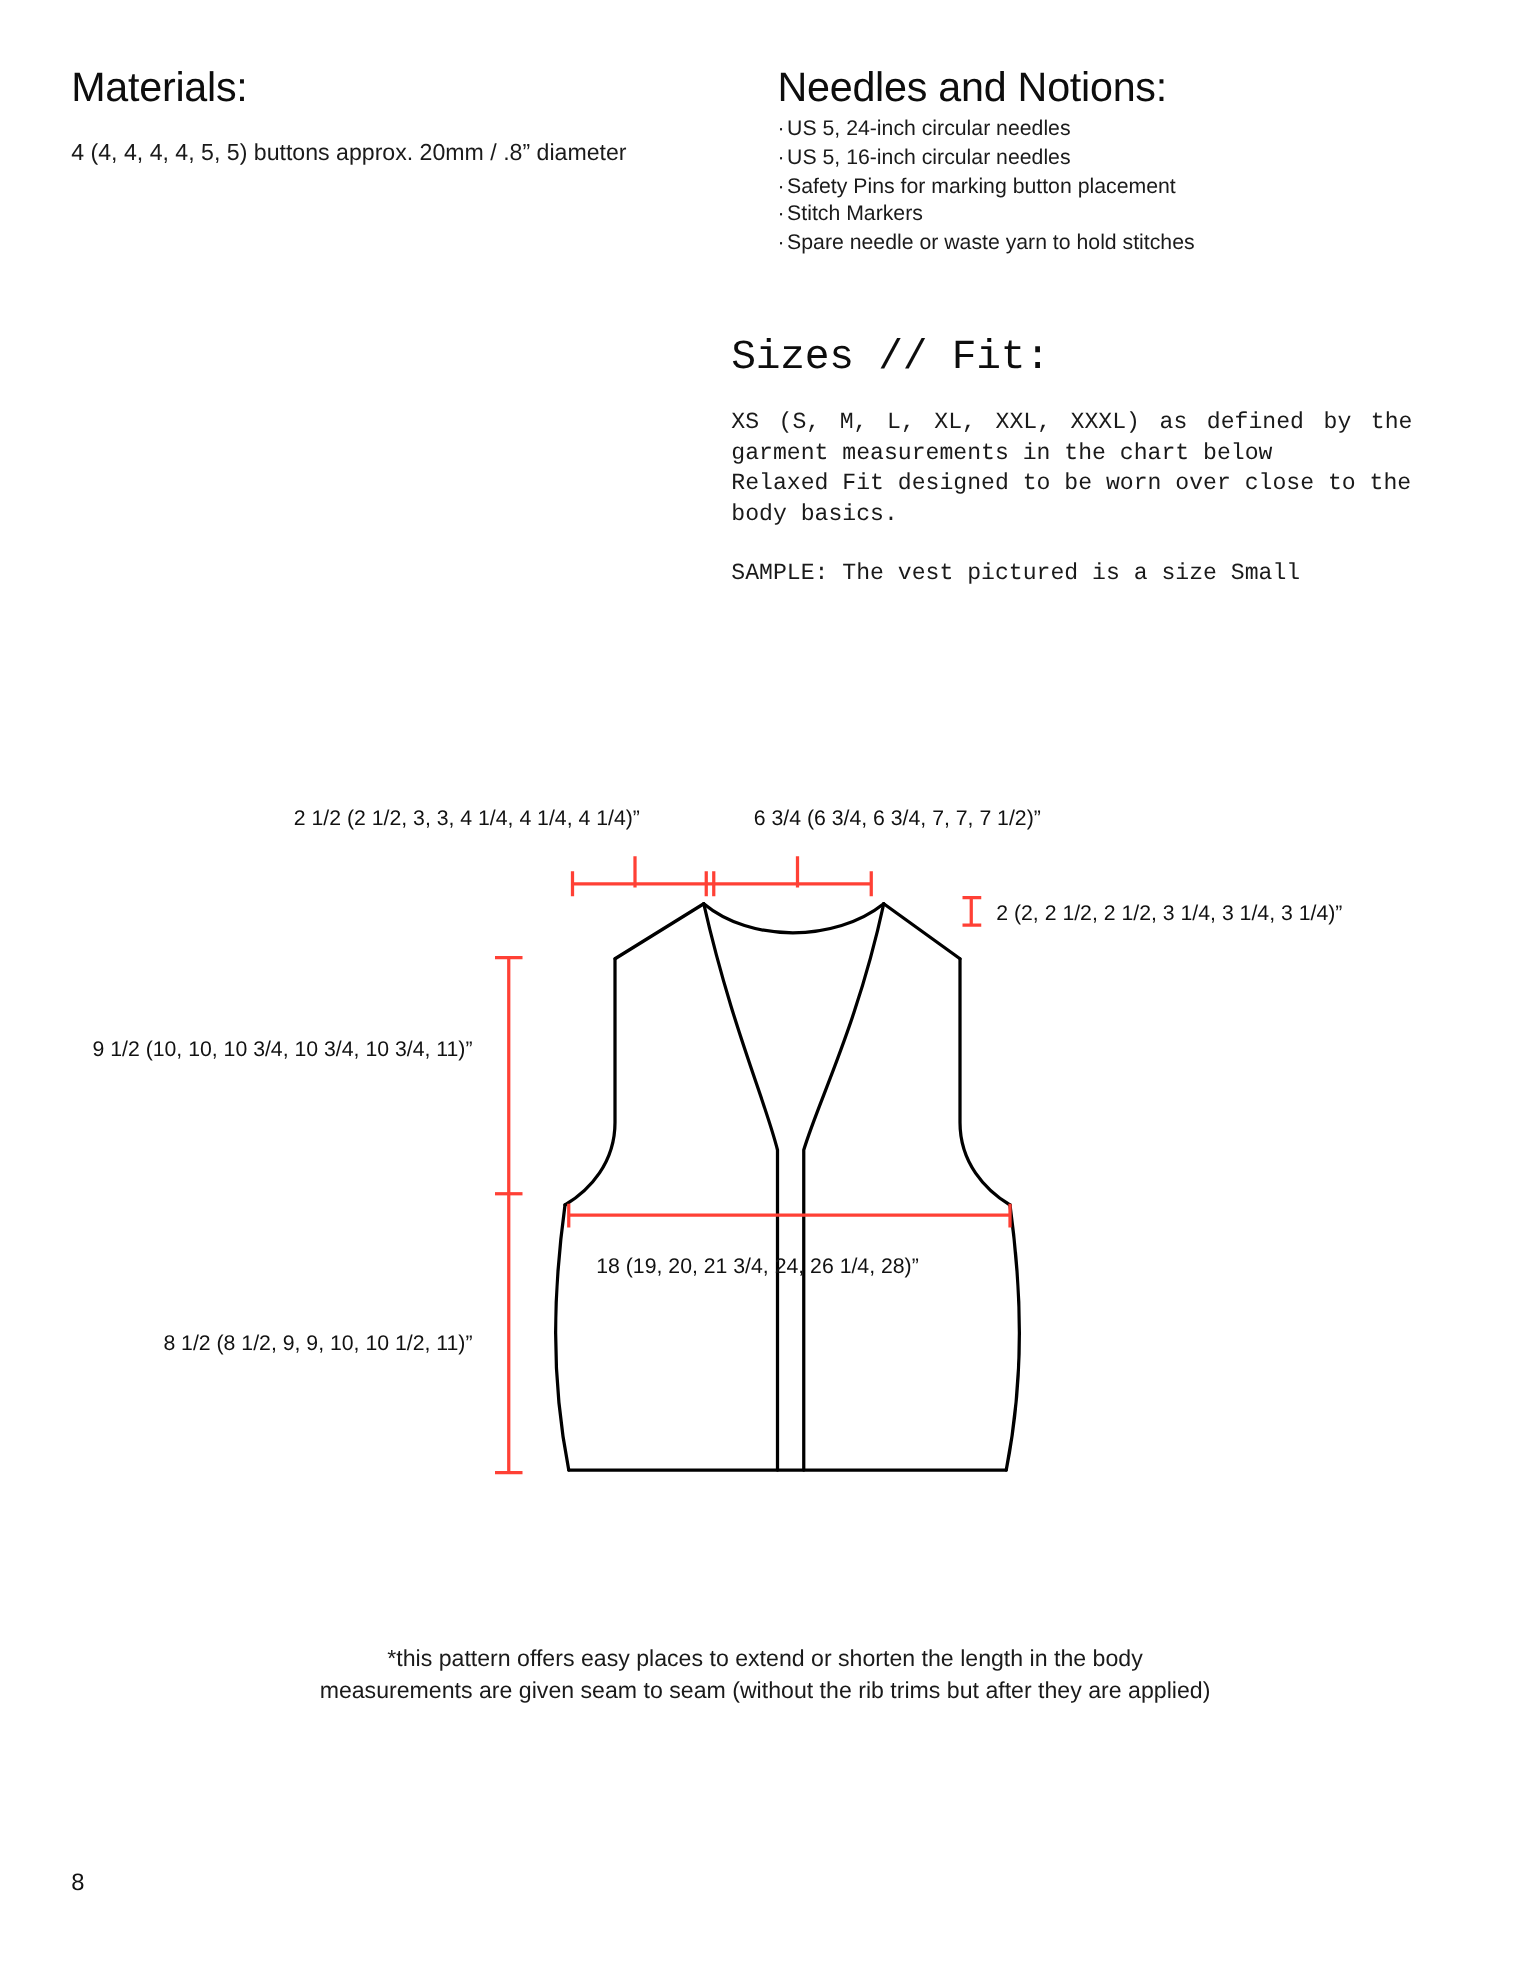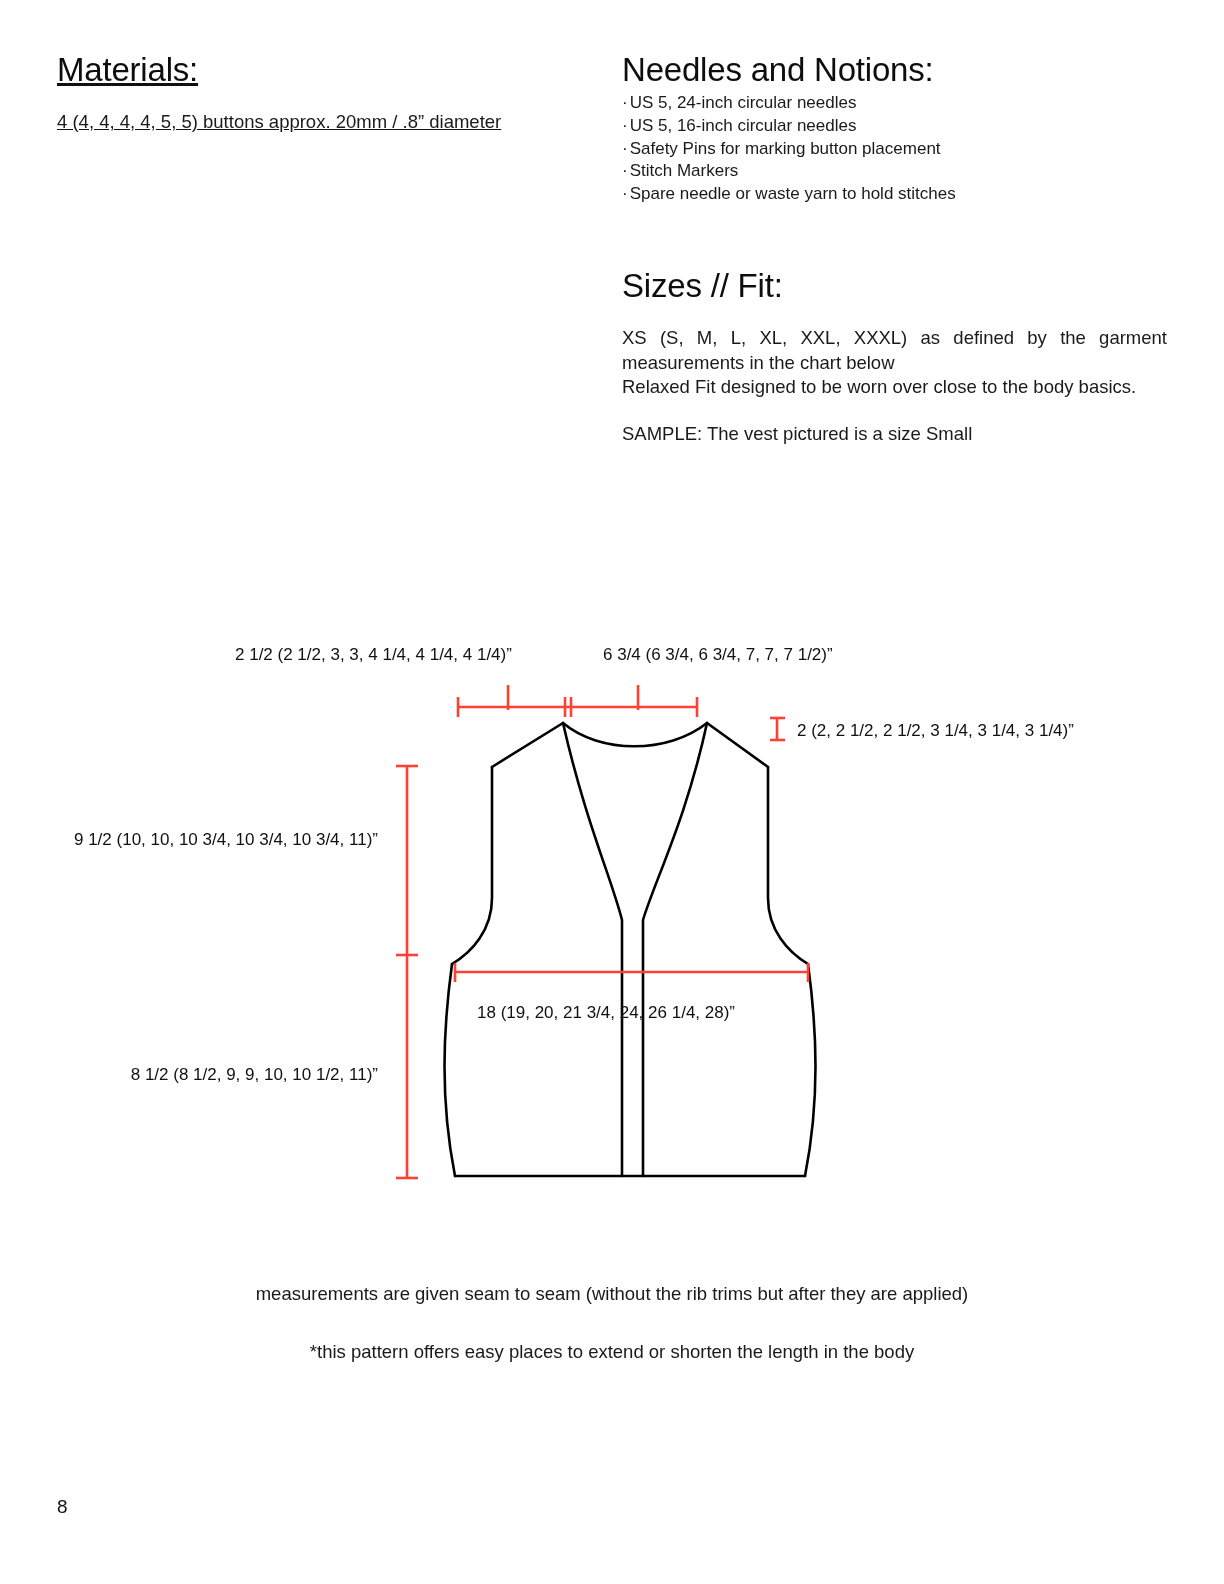--- a/index.html
+++ b/index.html
@@ -23,21 +23,21 @@
 
   
   .columns {
     position: absolute;
     top: 52px;
     left: 57px;
     width: 1110px;
     display: flex;
     gap: 30px;
   }
-  .col-left  { width: 535px; text-decoration: underline; }
+  .col-left  { width: 535px; }
   .col-right { width: 545px; }
 
   h2.section-title {
     font-size: 33px;
     font-weight: 400;
     margin: 0 0 4px 0;
     letter-spacing: -0.2px;
     line-height: 1.1;
     color: #0d0d0d;
   }
@@ -61,21 +61,21 @@
     font-size: 17px;
     line-height: 1.33;
     color: #1a1a1a;
   }
   ul.notions li::before {
     content: "\00B7";
     margin-right: 2px;
   }
 
   .block-gauge { position: absolute; top: 268px; left: 57px; width: 535px; }
-  .block-sizes { position: absolute; top: 268px; left: 622px; width: 545px; }
+  .block-sizes { position: absolute; top: 268px; left: 585px; width: 545px; font-family: Liberation Mono, monospace; }
   .block-sizes .section-title { margin-bottom: 6px; }
   .block-gauge .section-title { margin-bottom: 26px; }
 
   
   .schematic {
     position: absolute;
     top: 630px;
     left: 0;
     width: 1204px;
     height: 580px;
@@ -204,19 +204,19 @@
 
       <text class="dim-label" x="378" y="215" text-anchor="end">9 1/2 (10, 10, 10 3/4, 10 3/4, 10 3/4, 11)”</text>
 
       <text class="dim-label" x="378" y="450" text-anchor="end">8 1/2 (8 1/2, 9, 9, 10, 10 1/2, 11)”</text>
 
       <text class="dim-label" x="477" y="388">18 (19, 20, 21 3/4, 24, 26 1/4, 28)”</text>
     </svg>
   </div>
 
   <div class="notes">
+    <p class="note note-2">*this pattern offers easy places to extend or shorten the length in the body</p>
     <p class="note note-1">measurements are given seam to seam (without the rib trims but after they are applied)</p>
-    <p class="note note-2">*this pattern offers easy places to extend or shorten the length in the body</p>
   </div>
 
   <div class="page-number">8</div>
 
 </div>
 
 </body></html>

